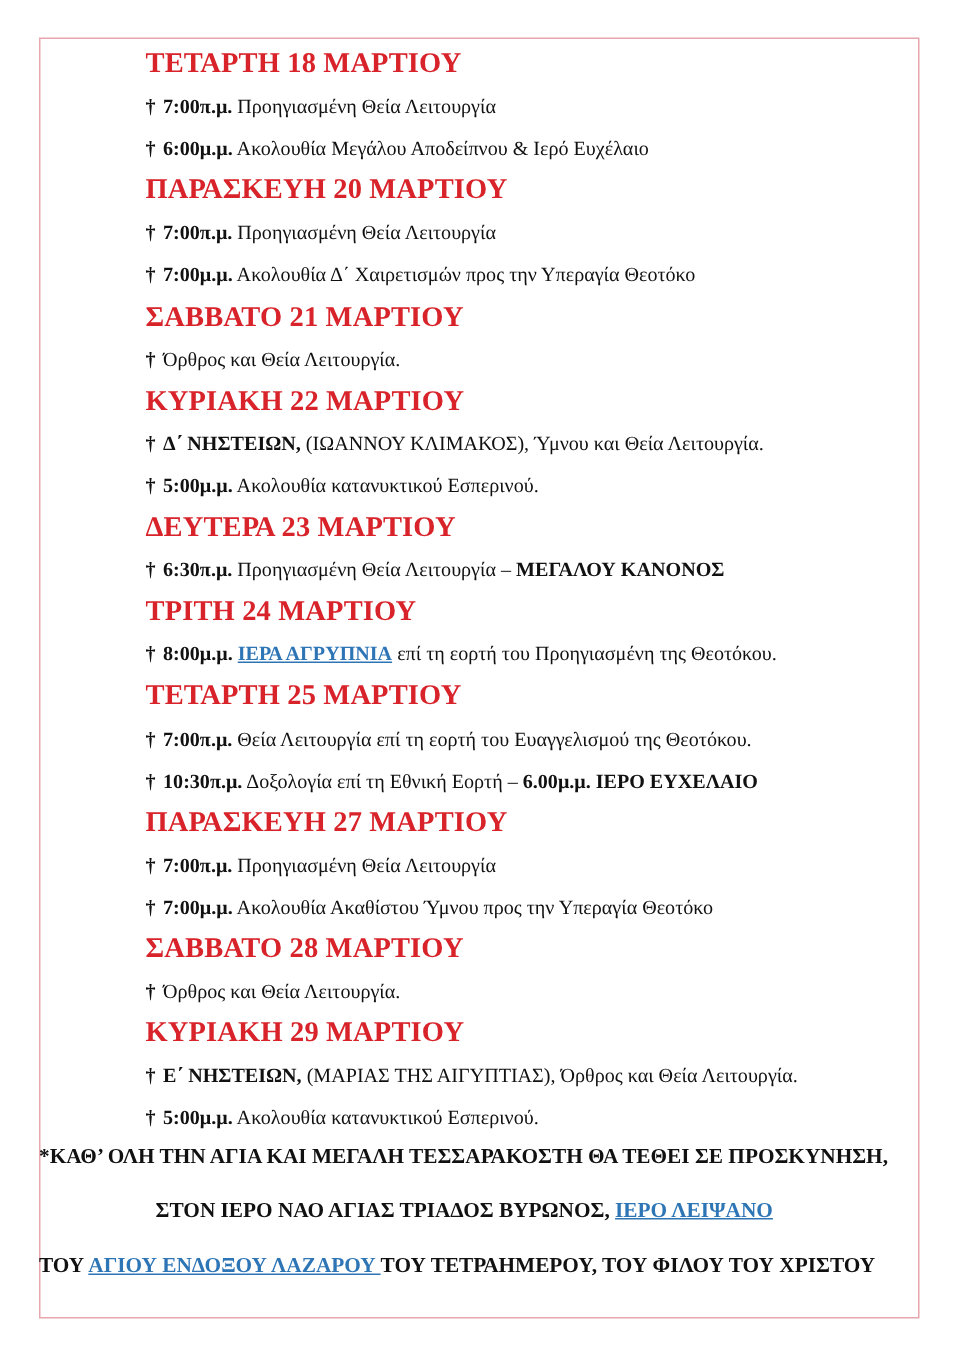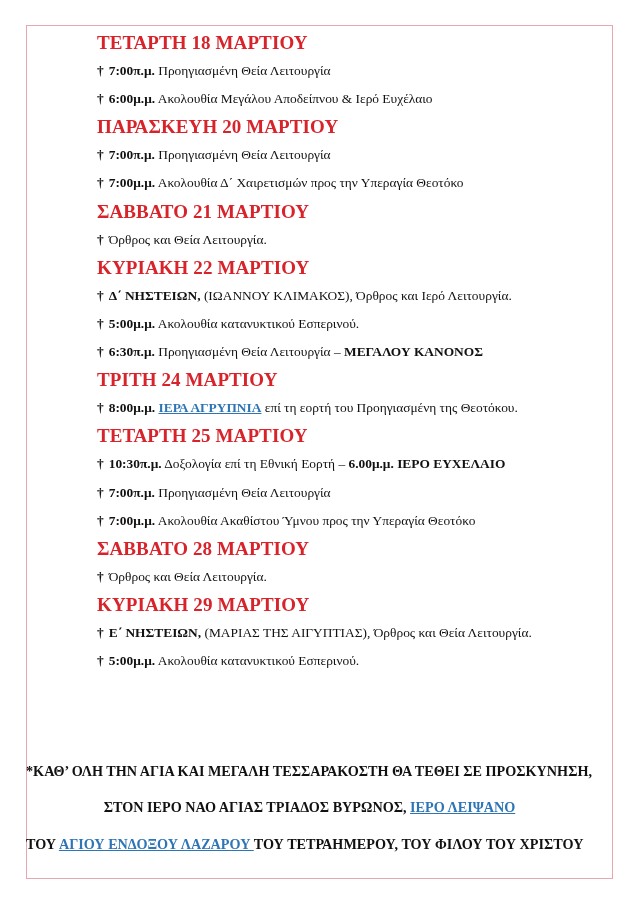--- a/index.html
+++ b/index.html
@@ -29,27 +29,30 @@
 <div class="schedule" id="schedule">
     <div class="line day">ΤΕΤΑΡΤΗ 18 ΜΑΡΤΙΟΥ</div>
     <div class="line"><span class="cross">†</span><span class="time">7:00π.μ.</span><span> Προηγιασμένη Θεία Λειτουργία</span></div>
     <div class="line"><span class="cross">†</span><span class="time">6:00μ.μ.</span><span> Ακολουθία Μεγάλου Αποδείπνου &amp; Ιερό Ευχέλαιο</span></div>
     <div class="line day">ΠΑΡΑΣΚΕΥΗ 20 ΜΑΡΤΙΟΥ</div>
     <div class="line"><span class="cross">†</span><span class="time">7:00π.μ.</span><span> Προηγιασμένη Θεία Λειτουργία</span></div>
     <div class="line"><span class="cross">†</span><span class="time">7:00μ.μ.</span><span> Ακολουθία Δ΄ Χαιρετισμών προς την Υπεραγία Θεοτόκο</span></div>
     <div class="line day">ΣΑΒΒΑΤΟ 21 ΜΑΡΤΙΟΥ</div>
     <div class="line"><span class="cross">†</span><span>Όρθρος και Θεία Λειτουργία.</span></div>
     <div class="line day">ΚΥΡΙΑΚΗ 22 ΜΑΡΤΙΟΥ</div>
-    <div class="line"><span class="cross">†</span><span class="time">Δ΄ ΝΗΣΤΕΙΩΝ,</span><span> (ΙΩΑΝΝΟΥ ΚΛΙΜΑΚΟΣ), Όρθρος και Ιερό Λειτουργία.</span></div>
+    <div class="line"><span class="cross">†</span><span class="time">Δ΄ ΝΗΣΤΕΙΩΝ,</span><span> (ΙΩΑΝΝΟΥ ΚΛΙΜΑΚΟΣ), Ύμνου και Θεία Λειτουργία.</span></div>
     <div class="line"><span class="cross">†</span><span class="time">5:00μ.μ.</span><span> Ακολουθία κατανυκτικού Εσπερινού.</span></div>
+    <div class="line day">ΔΕΥΤΕΡΑ 23 ΜΑΡΤΙΟΥ</div>
     <div class="line"><span class="cross">†</span><span class="time">6:30π.μ.</span><span> Προηγιασμένη Θεία Λειτουργία – </span><span class="bold">ΜΕΓΑΛΟΥ ΚΑΝΟΝΟΣ</span></div>
     <div class="line day">ΤΡΙΤΗ 24 ΜΑΡΤΙΟΥ</div>
     <div class="line"><span class="cross">†</span><span class="time">8:00μ.μ.</span> <a class="link">ΙΕΡΑ ΑΓΡΥΠΝΙΑ</a><span> επί τη εορτή του Προηγιασμένη της Θεοτόκου.</span></div>
     <div class="line day">ΤΕΤΑΡΤΗ 25 ΜΑΡΤΙΟΥ</div>
+    <div class="line"><span class="cross">†</span><span class="time">7:00π.μ.</span><span> Θεία Λειτουργία επί τη εορτή του Ευαγγελισμού της Θεοτόκου.</span></div>
     <div class="line"><span class="cross">†</span><span class="time">10:30π.μ.</span><span> Δοξολογία επί τη Εθνική Εορτή – </span><span class="bold ul">6.00μ.μ. ΙΕΡΟ ΕΥΧΕΛΑΙΟ</span></div>
+    <div class="line day">ΠΑΡΑΣΚΕΥΗ 27 ΜΑΡΤΙΟΥ</div>
     <div class="line"><span class="cross">†</span><span class="time">7:00π.μ.</span><span> Προηγιασμένη Θεία Λειτουργία</span></div>
     <div class="line"><span class="cross">†</span><span class="time">7:00μ.μ.</span><span> Ακολουθία Ακαθίστου Ύμνου προς την Υπεραγία Θεοτόκο</span></div>
     <div class="line day">ΣΑΒΒΑΤΟ 28 ΜΑΡΤΙΟΥ</div>
     <div class="line"><span class="cross">†</span><span>Όρθρος και Θεία Λειτουργία.</span></div>
     <div class="line day">ΚΥΡΙΑΚΗ 29 ΜΑΡΤΙΟΥ</div>
     <div class="line"><span class="cross">†</span><span class="time">Ε΄ ΝΗΣΤΕΙΩΝ,</span><span> (ΜΑΡΙΑΣ ΤΗΣ ΑΙΓΥΠΤΙΑΣ), Όρθρος και Θεία Λειτουργία.</span></div>
     <div class="line"><span class="cross">†</span><span class="time">5:00μ.μ.</span><span> Ακολουθία κατανυκτικού Εσπερινού.</span></div>
   </div>
 
 <div class="notice n1">

